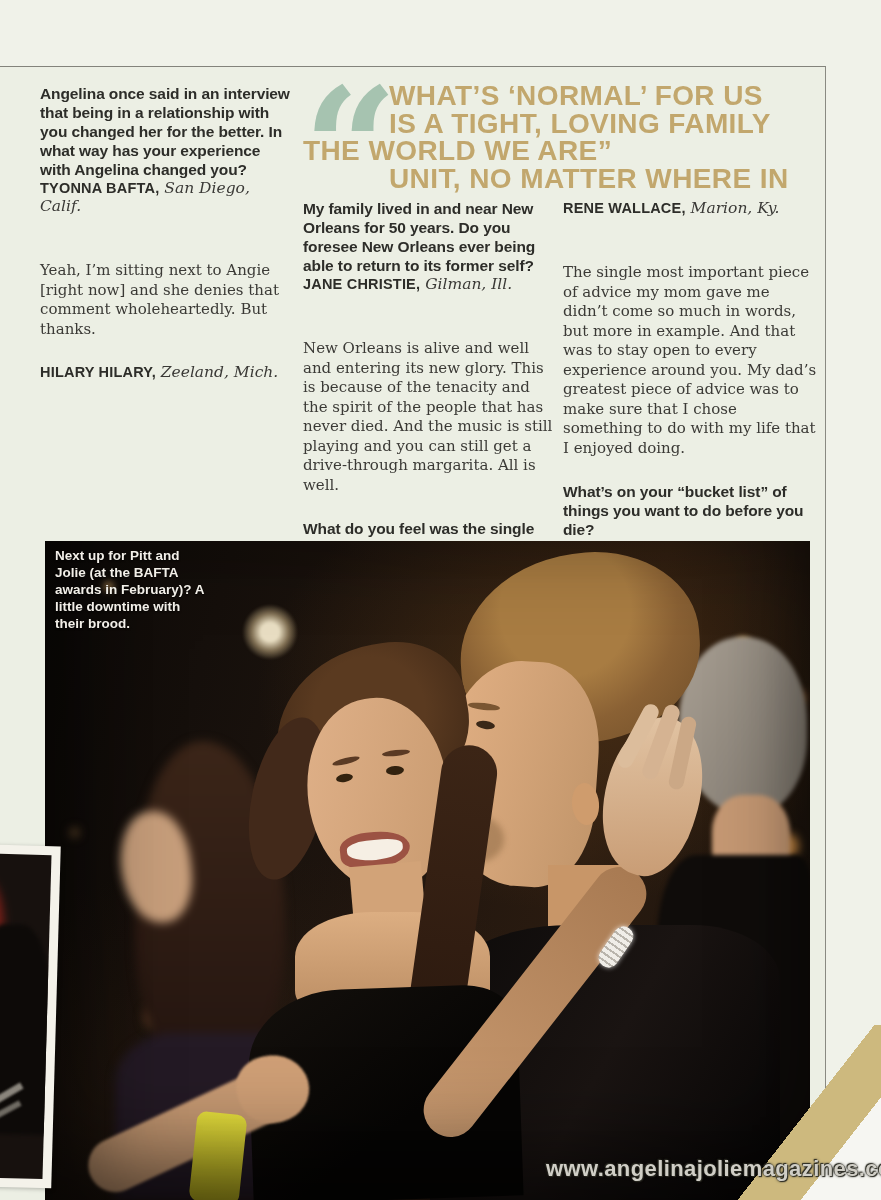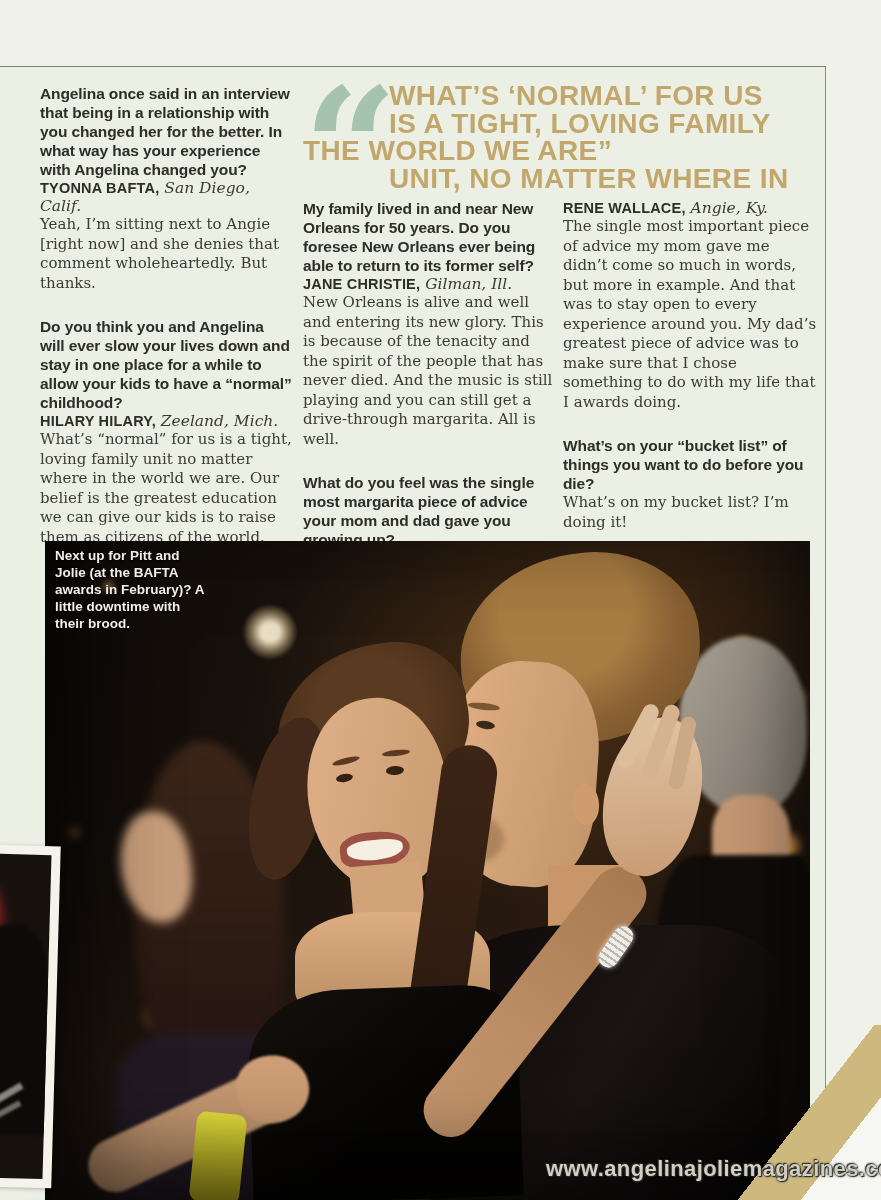--- a/index.html
+++ b/index.html
@@ -10,21 +10,21 @@
 
   
   .col{position:absolute;color:#3a3936;}
   .col1{left:40px;top:84px;width:252px;}
   .col2{left:303px;top:199px;width:250px;}
   .col3{left:563px;top:199px;width:255px;}
   .qa + .qa{margin-top:24px;}
   .question{font-weight:700;font-size:15.5px;line-height:19px;color:#2d2d29;letter-spacing:-.1px;}
   .attr-name{font-weight:700;font-size:14.5px;color:#2d2d29;letter-spacing:.2px;}
   .attr-loc{font-family:"DejaVu Serif",serif;font-style:italic;font-size:15.5px;color:#3a3936;}
-  .answer{font-family:"DejaVu Serif",serif;font-size:15px;line-height:19.5px;color:#3b3a36;}
+  .answer{font-family:"DejaVu Serif",serif;font-size:15px;line-height:19.5px;color:#3b3a36;margin-top:46px;}
 
   
   .quote{position:absolute;left:303px;top:82px;width:515px;}
   .qmark{position:absolute;left:0;top:-16px;font-family:"DejaVu Serif",serif;font-weight:700;
          font-size:165px;line-height:1;color:#a6c3b0;letter-spacing:-8px;}
   .qline{font-weight:700;font-size:28px;line-height:27.5px;color:#c2a76d;letter-spacing:.4px;}
   .qline.ind{padding-left:86px;}
 
   
   .photo{position:absolute;left:45px;top:541px;width:765px;height:684px;background:#14100d;overflow:hidden;}
@@ -65,41 +65,39 @@
     <div class="qline ind">UNIT, NO MATTER WHERE IN</div>
   </div>
 
   <div class="col col1">
     <div class="qa">
       <div class="question">Angelina once said in an interview that being in a relationship with you changed her for the better. In what way has your experience with Angelina changed you?</div>
       <div><span class="attr-name">TYONNA BAFTA,</span><span class="attr-loc"> San Diego, Calif.</span></div>
       <div class="answer">Yeah, I’m sitting next to Angie [right now] and she denies that comment wholeheartedly. But thanks.</div>
     </div>
     <div class="qa">
-      <div class="question">Do you think you and Angelina will ever slow your lives down and stay in one place for a while to allow your kids to have a “normal” childhood?</div>
       <div><span class="attr-name">HILARY HILARY,</span><span class="attr-loc"> Zeeland, Mich.</span></div>
-      <div class="answer">What’s “normal” for us is a tight, loving family unit no matter where in the world we are. Our belief is the greatest education we can give our kids is to raise them as citizens of the world.</div>
     </div>
   </div>
 
   <div class="col col2">
     <div class="qa">
       <div class="question">My family lived in and near New Orleans for 50 years. Do you foresee New Orleans ever being able to return to its former self?</div>
       <div><span class="attr-name">JANE CHRISTIE,</span><span class="attr-loc"> Gilman, Ill.</span></div>
       <div class="answer">New Orleans is alive and well and entering its new glory. This is because of the tenacity and the spirit of the people that has never died. And the music is still playing and you can still get a drive-through margarita. All is well.</div>
     </div>
     <div class="qa">
       <div class="question">What do you feel was the single most margarita piece of advice your mom and dad gave you growing up?</div>
     </div>
   </div>
 
   <div class="col col3">
     <div class="qa">
-      <div><span class="attr-name">RENE WALLACE,</span><span class="attr-loc"> Angie, Ky.</span></div>
-      <div class="answer">The single most important piece of advice my mom gave me didn’t come so much in words, but more in example. And that was to stay open to every experience around you. My dad’s greatest piece of advice was to make sure that I chose something to do with my life that I awards doing.</div>
+      <div><span class="attr-name">RENE WALLACE,</span><span class="attr-loc"> Marion, Ky.</span></div>
+      <div class="answer">The single most important piece of advice my mom gave me didn’t come so much in words, but more in example. And that was to stay open to every experience around you. My dad’s greatest piece of advice was to make sure that I chose something to do with my life that I enjoyed doing.</div>
     </div>
     <div class="qa">
       <div class="question">What’s on your “bucket list” of things you want to do before you die?</div>
       <div class="answer">What’s on my bucket list? I’m doing it!</div>
     </div>
   </div>
 
   <div class="photo">
     <div class="ph-bg"></div>
 

